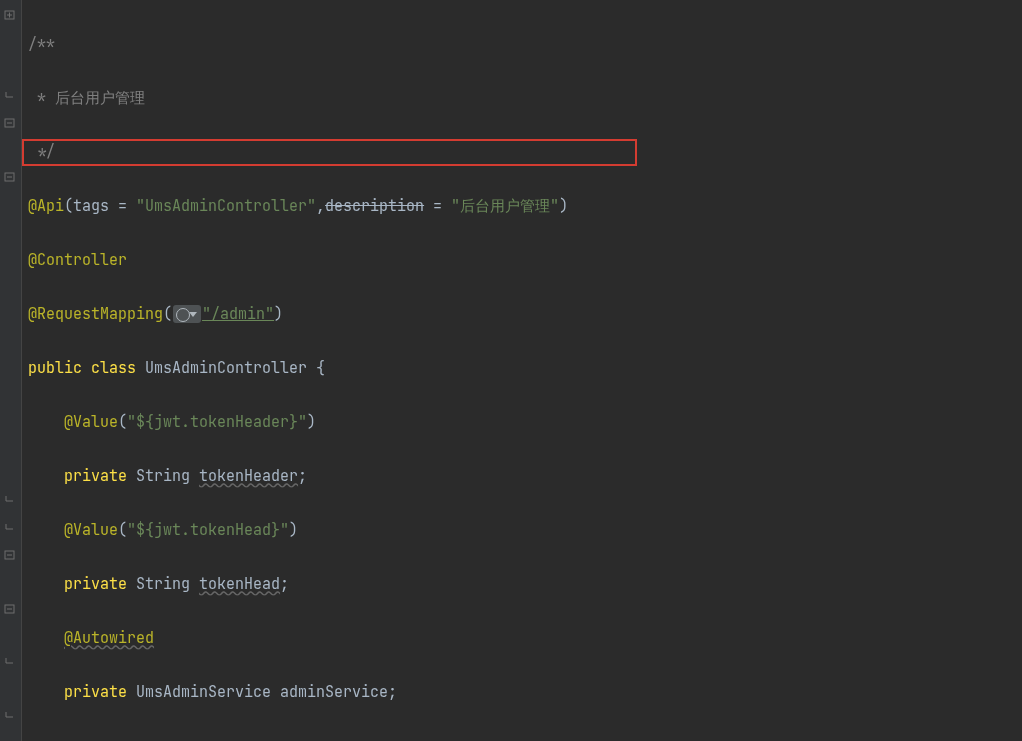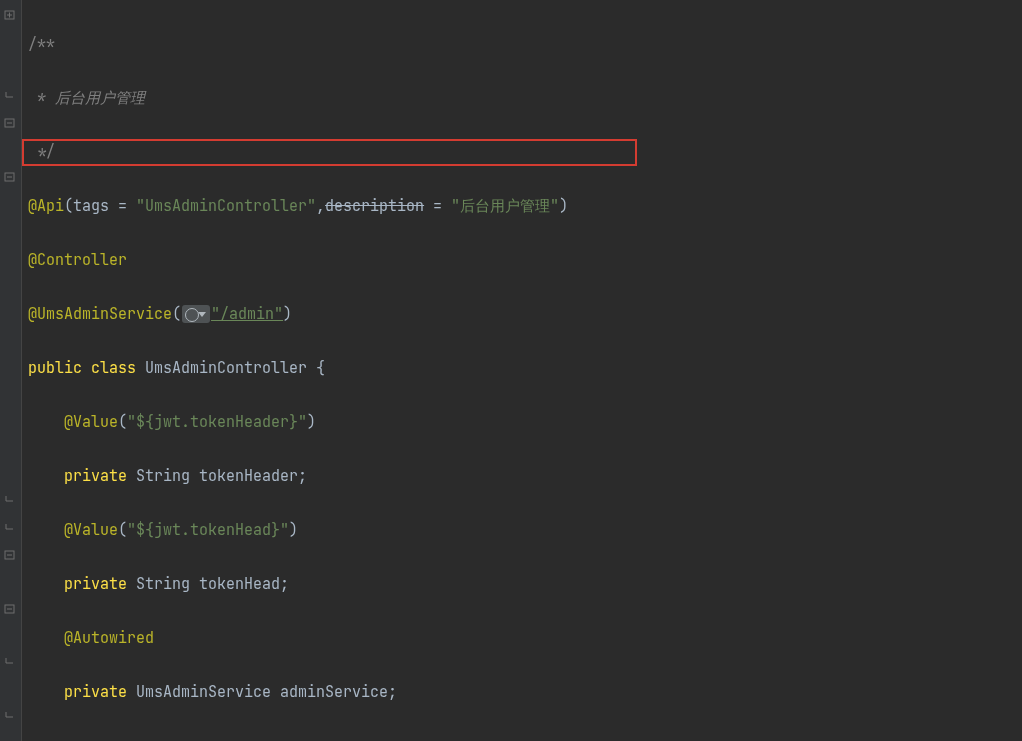--- a/index.html
+++ b/index.html
@@ -20,28 +20,28 @@
   }
   .gutter .ic { position:absolute; left:4px; width:14px; height:10px; }
   .code {
     position:absolute; left:28px; top:0; right:0;
     padding-top:4px;
   }
   .code .line { display:block; height:27px; }
 
   
   .cmt  { color:#808080; }
-  .cmtx { color:#808080; font-style:italic; }
+  .cmtx { color:#808080; }
   .kw   { color:#fde047; }
   .ann  { color:#BBB529; }
   .str  { color:#6A8759; }
   .ident{ color:#A9B7C6; }
   .underline { text-decoration:underline; }
   .strike { text-decoration:line-through; }
-  .wavy { text-decoration-style:wavy; text-decoration-color:#666; -webkit-text-decoration-style:wavy; -webkit-text-decoration-color:#666; }
+  .wavy { text-decoration:underline; text-decoration-style:wavy; text-decoration-color:#666; -webkit-text-decoration-style:wavy; -webkit-text-decoration-color:#666; }
 
   .redbox {
     position:absolute;
     left:22px; top:139px;
     width:615px; height:27px;
     border:2px solid #D43C31;
     pointer-events:none;
   }
 
   .globe {
@@ -102,21 +102,21 @@
       <path d="M2 0 V5 H9" fill="none" stroke="#6E6E6E"></path>
     </svg>
 </div>
 
 <div class="code">
 <span class="line"><span class="cmt">/**</span></span>
 <span class="line"><span class="cmtx"> * 后台用户管理</span></span>
 <span class="line"><span class="cmt"> */</span></span>
 <span class="line"><span class="ann">@Api</span><span class="ident">(</span><span class="ident">tags = </span><span class="str">"UmsAdminController"</span><span class="ident">,</span><span class="ident strike">description</span><span class="ident"> = </span><span class="str">"后台用户管理"</span><span class="ident">)</span></span>
 <span class="line"><span class="ann">@Controller</span></span>
-<span class="line"><span class="ann">@UmsAdminService</span><span class="ident">(</span><span class="globe"></span><span class="str underline">"/admin"</span><span class="ident">)</span></span>
+<span class="line"><span class="ann">@RequestMapping</span><span class="ident">(</span><span class="globe"></span><span class="str underline">"/admin"</span><span class="ident">)</span></span>
 <span class="line"><span class="kw">public </span><span class="kw">class </span><span class="ident">UmsAdminController</span><span class="ident"> {</span></span>
 <span class="line">    <span class="ann">@Value</span><span class="ident">(</span><span class="str">"${jwt.tokenHeader}"</span><span class="ident">)</span></span>
 <span class="line">    <span class="kw">private </span><span class="ident">String </span><span class="wavy">tokenHeader</span><span class="ident">;</span></span>
 <span class="line">    <span class="ann">@Value</span><span class="ident">(</span><span class="str">"${jwt.tokenHead}"</span><span class="ident">)</span></span>
 <span class="line">    <span class="kw">private </span><span class="ident">String </span><span class="wavy">tokenHead</span><span class="ident">;</span></span>
 <span class="line">    <span class="ann wavy">@Autowired</span></span>
 <span class="line">    <span class="kw">private </span><span class="ident">UmsAdminService </span><span class="ident">adminService</span><span class="ident">;</span></span>
 
 
 

